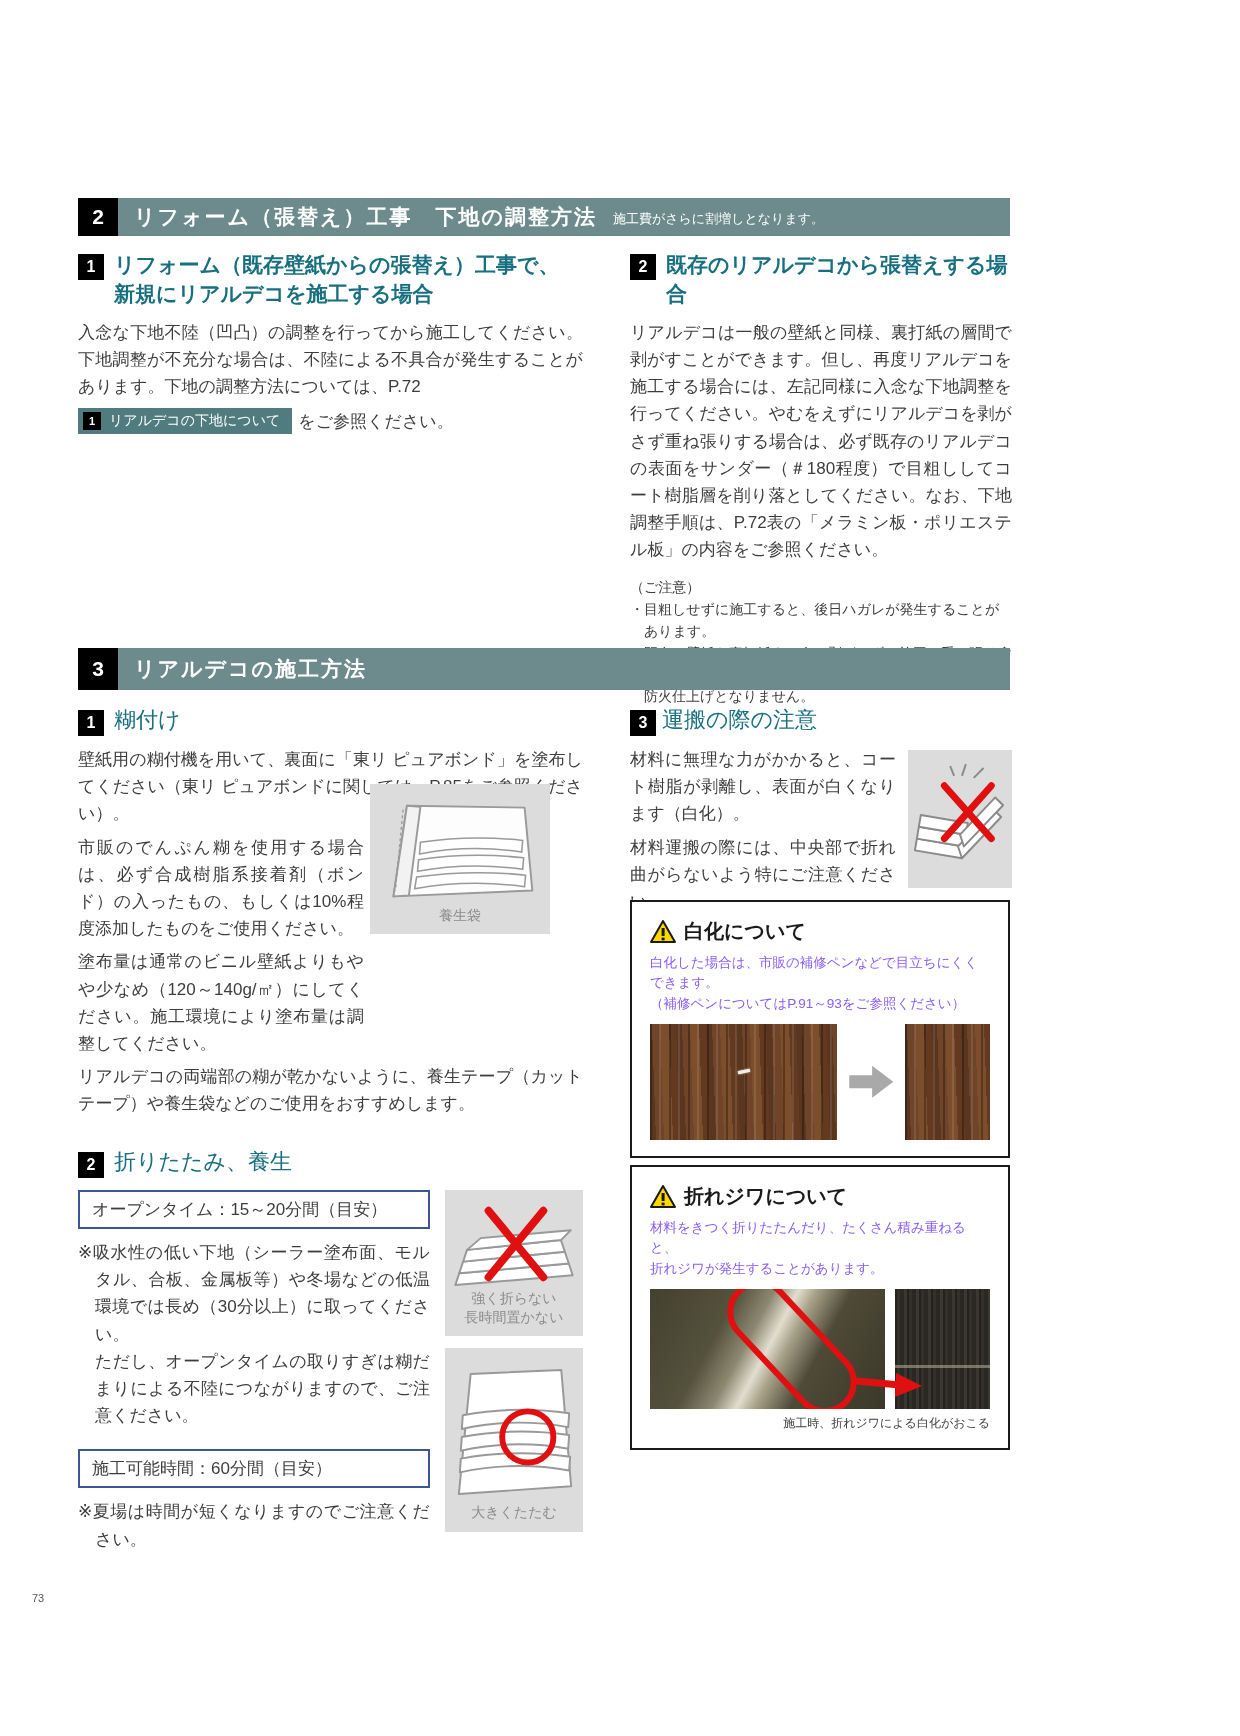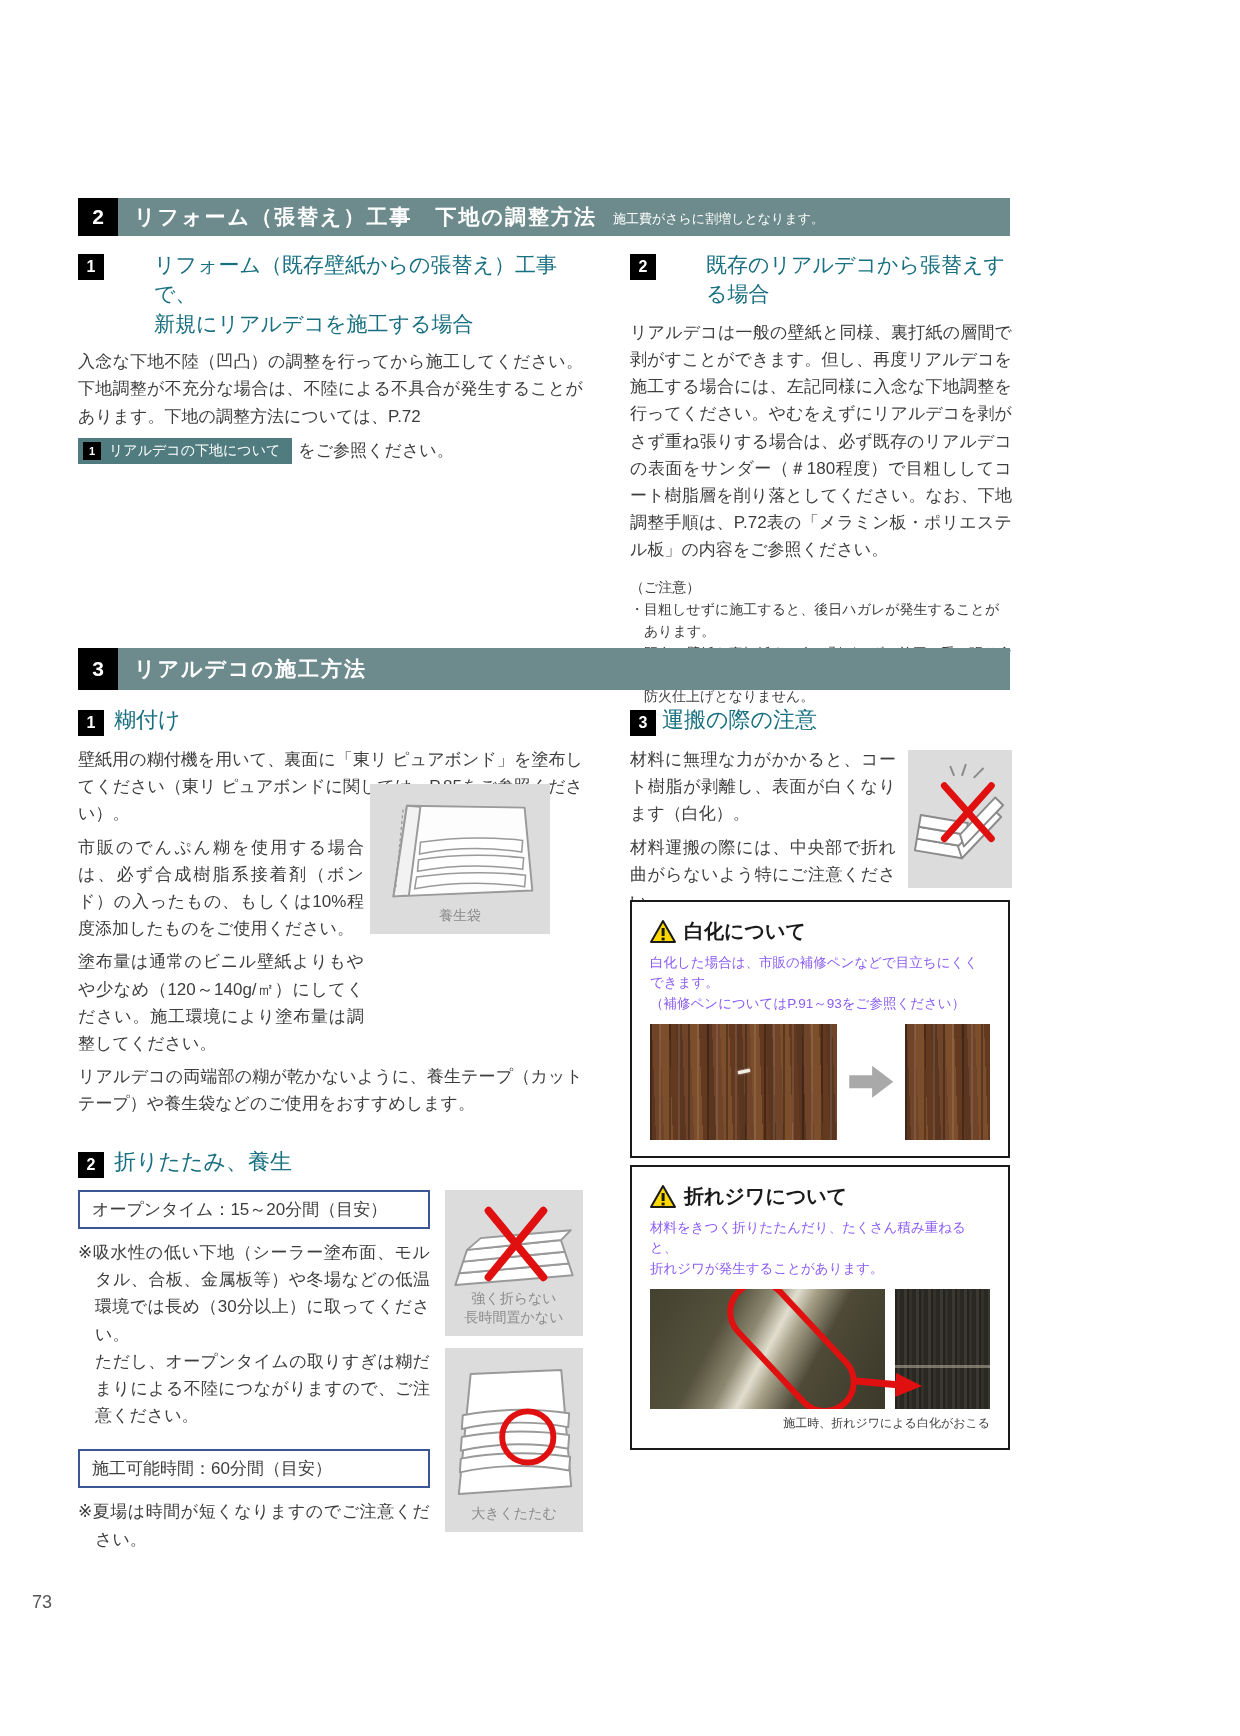--- a/index.html
+++ b/index.html
@@ -11,21 +11,21 @@
   .band{position:absolute;left:78px;width:932px;background:#6d8b8c;display:flex;align-items:stretch;}
   .band .bnum{width:40px;background:#000;color:#fff;font-weight:bold;font-size:21px;
     display:flex;align-items:center;justify-content:center;flex:none;}
   .band .btitle{color:#fff;font-weight:bold;font-size:21px;letter-spacing:2px;
     display:flex;align-items:center;padding-left:16px;}
   .band .bnote{color:#fff;font-size:13px;display:flex;align-items:center;padding-left:16px;padding-top:4px;}
   
   .hrow{display:flex;gap:10px;align-items:flex-start;}
   .numbox{background:#000;color:#fff;font-weight:bold;font-size:16px;width:26px;height:26px;flex:none;
     display:flex;align-items:center;justify-content:center;margin-top:4px;}
-  .htext{color:#176f7f;font-weight:normal;font-size:21px;line-height:1.4;margin-left:40px;}
+  .htext{color:#176f7f;font-weight:bold;font-size:21px;line-height:1.4;}
   .htext2{color:#176f7f;font-weight:normal;font-size:22px;line-height:1.3;}
   
   .body{font-size:17px;line-height:1.6;margin-top:10px;text-align:justify;}
   .body p{margin:0 0 6px 0;}
   .small{font-size:14px;line-height:1.55;}
   .hang{padding-left:1em;text-indent:-1em;}
   .indent1{padding-left:1em;}
   
   .refline{display:flex;align-items:center;gap:6px;margin-top:8px;font-size:17px;}
   .reflabel{display:inline-flex;align-items:center;gap:8px;background:#507c80;color:#fff;
@@ -54,21 +54,21 @@
       repeating-linear-gradient(90deg, #23221c 0 2px, #33312a 2px 5px, #2a2822 5px 9px, #3a3830 9px 12px);
   }
   .foldphoto{
     background:linear-gradient(118deg,#43412f 0%,#54513c 30%,#8d8971 42%,#e2decf 50%,#a9a28a 56%,#4e4a37 68%,#3b382a 100%);
   }
   .grayarrow{width:44px;height:32px;background:#a9a9a9;align-self:center;flex:none;
     clip-path:polygon(0 30%,52% 30%,52% 0,100% 50%,52% 100%,52% 70%,0 70%);}
   .redpill{position:absolute;left:62px;top:26px;width:148px;height:52px;border:6px solid #e01010;
     border-radius:40px;transform:rotate(47deg);}
   .scratch{position:absolute;left:88px;top:46px;width:12px;height:3px;background:#f3efe6;transform:rotate(-12deg);box-shadow:0 0 2px #fff;}
-  .pagenum{position:absolute;left:32px;top:1592px;font-size:18px;color:#555;}
+  .pagenum{position:absolute;left:32px;top:1592px;font-size:11px;color:#555;}
   .floatimg{float:right;margin:4px 0 8px 12px;}
   .clear{clear:both;}
 </style>
 </head>
 <body>
 
 <div class="page">
 
   <div class="band" style="top:198px;height:38px;">
     <div class="bnum">2</div>
@@ -167,21 +167,21 @@
             <g stroke="#e01010" stroke-width="8" stroke-linecap="round">
               <path d="M40 12 L96 80"></path>
                 <path d="M96 12 L40 80"></path>
             </g>
           </svg>
           <div class="graycap">
             <span>強く折らない</span><br>
             <span>長時間置かない</span>
           </div>
         </div>
-        <div class="grayimg" style="width:138px;height:184px;margin-top:12px;">
+        <div class="grayimg" style="width:138px;height:184px;margin-top:12px;font-family:Liberation Mono, monospace;">
           <svg viewBox="0 0 132 142" width="130" height="140">
             <g fill="#ffffff" stroke="#999" stroke-width="2" stroke-linejoin="round">
               <path d="M22 10 L114 6 L124 124 L10 132 Z"></path>
               <path d="M14 52 Q66 42 122 50 L121 64 Q66 54 13 66 Z"></path>
               <path d="M13 74 Q66 64 122 72 L121 86 Q66 76 12 88 Z"></path>
               <path d="M12 96 Q66 86 123 94 L122 108 Q66 98 11 110 Z"></path>
             </g>
             <circle cx="80" cy="74" r="26" fill="none" stroke="#e01010" stroke-width="6"></circle>
           </svg>
           <div class="graycap">大きくたたむ</div>

